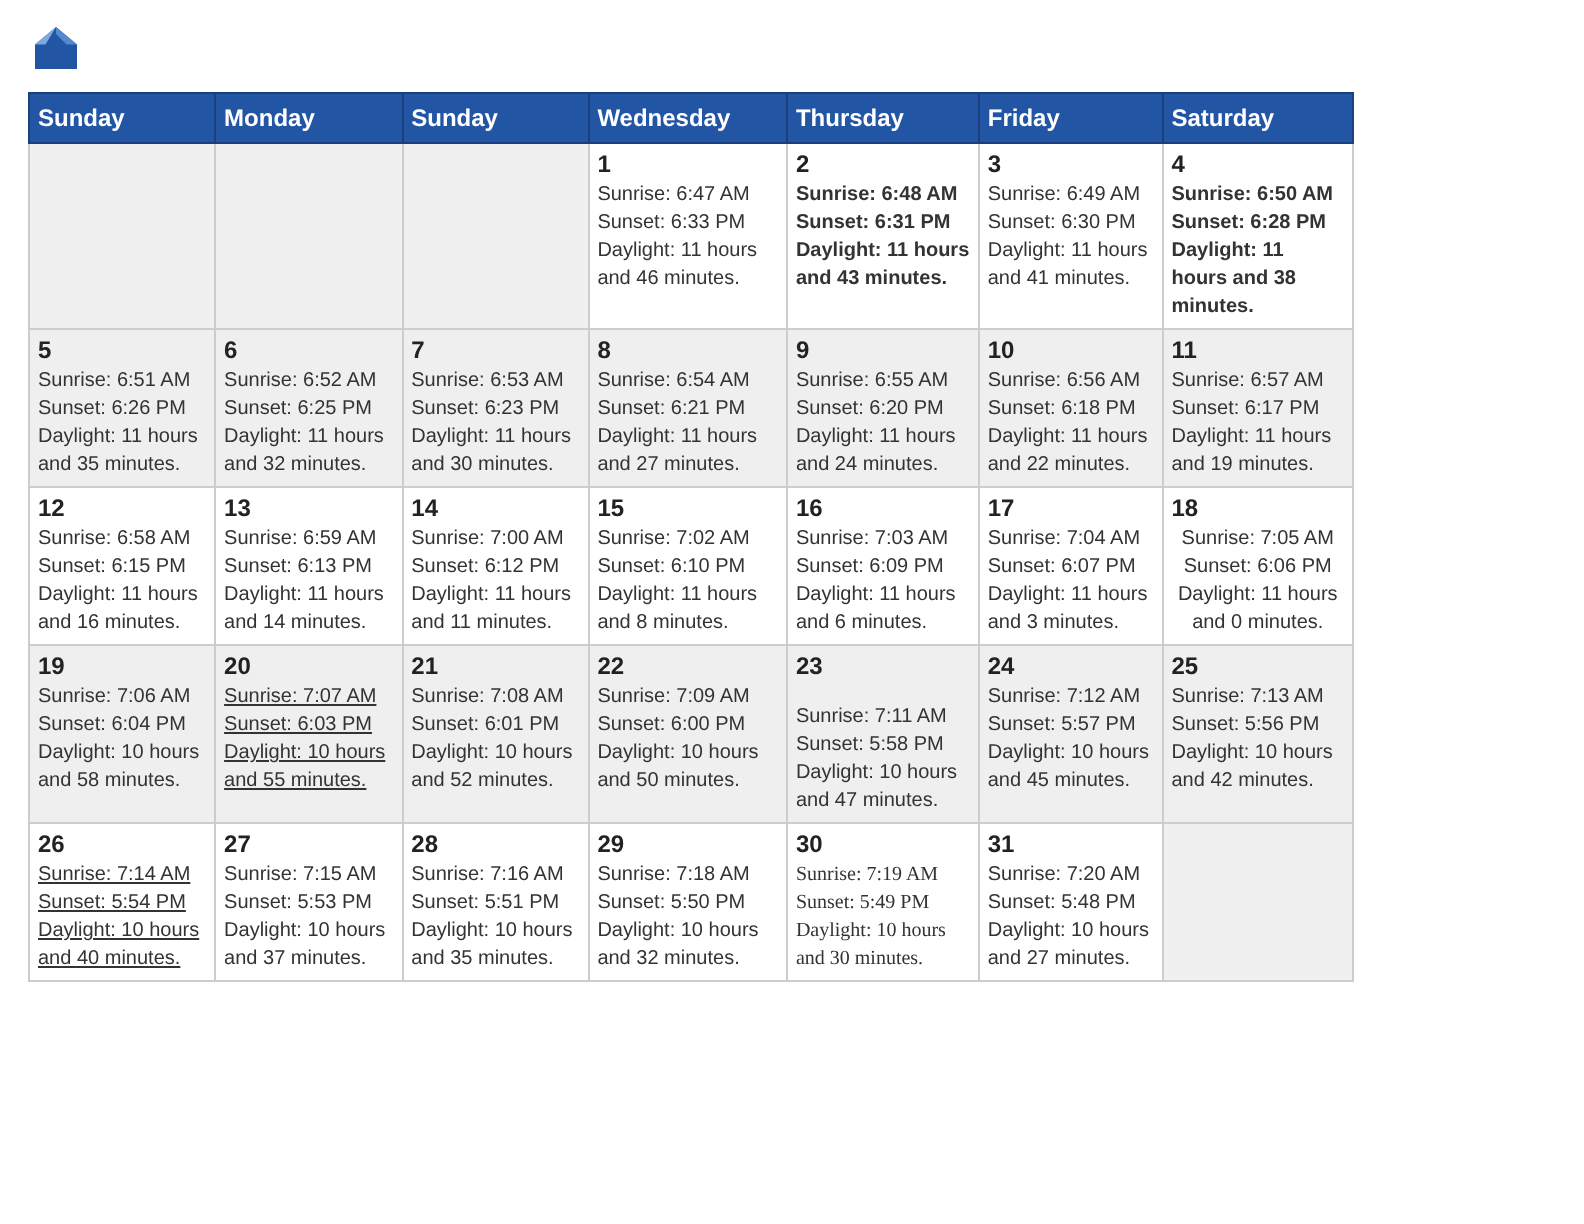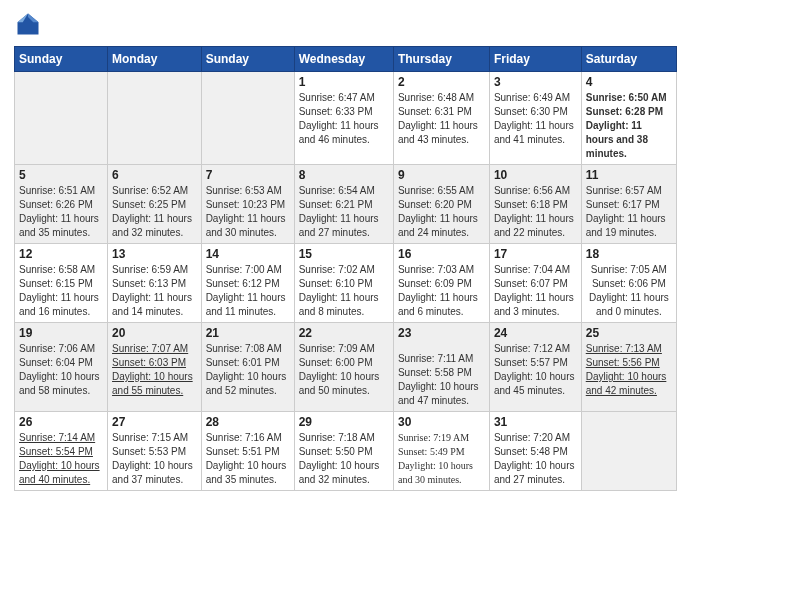--- a/index.html
+++ b/index.html
@@ -148,21 +148,21 @@
           <td class="empty"></td>
           <td class="empty"></td>
           <td>
             <span class="day-num">1</span>
             <div class="day-info" style="white-space: pre-line;">Sunrise: 6:47 AM
 Sunset: 6:33 PM
 Daylight: 11 hours and 46 minutes.</div>
           </td>
           <td>
             <span class="day-num">2</span>
-            <div class="day-info" style="white-space: pre-line;">Sunrise: 6:48 AM
+            <div class="day-info" style="white-space: pre-line; font-weight: bold;">Sunrise: 6:48 AM
 Sunset: 6:31 PM
 Daylight: 11 hours and 43 minutes.</div>
           </td>
           <td>
             <span class="day-num">3</span>
             <div class="day-info" style="white-space: pre-line;">Sunrise: 6:49 AM
 Sunset: 6:30 PM
 Daylight: 11 hours and 41 minutes.</div>
           </td>
           <td>
@@ -181,21 +181,21 @@
           </td>
           <td>
             <span class="day-num">6</span>
             <div class="day-info" style="white-space: pre-line;">Sunrise: 6:52 AM
 Sunset: 6:25 PM
 Daylight: 11 hours and 32 minutes.</div>
           </td>
           <td>
             <span class="day-num">7</span>
             <div class="day-info" style="white-space: pre-line;">Sunrise: 6:53 AM
-Sunset: 10:23 PM
+Sunset: 6:23 PM
 Daylight: 11 hours and 30 minutes.</div>
           </td>
           <td>
             <span class="day-num">8</span>
             <div class="day-info" style="white-space: pre-line;">Sunrise: 6:54 AM
 Sunset: 6:21 PM
 Daylight: 11 hours and 27 minutes.</div>
           </td>
           <td>
             <span class="day-num">9</span>
@@ -292,21 +292,21 @@
 Daylight: 10 hours and 47 minutes.</div>
           </td>
           <td>
             <span class="day-num">24</span>
             <div class="day-info" style="white-space: pre-line;">Sunrise: 7:12 AM
 Sunset: 5:57 PM
 Daylight: 10 hours and 45 minutes.</div>
           </td>
           <td>
             <span class="day-num">25</span>
-            <div class="day-info" style="white-space: pre-line; text-decoration: underline;">Sunrise: 7:13 AM
+            <div class="day-info" style="white-space: pre-line;">Sunrise: 7:13 AM
 Sunset: 5:56 PM
 Daylight: 10 hours and 42 minutes.</div>
           </td>
         </tr>
         <tr class="row-white">
           <td>
             <span class="day-num">26</span>
             <div class="day-info" style="white-space: pre-line; text-decoration: underline;">Sunrise: 7:14 AM
 Sunset: 5:54 PM
 Daylight: 10 hours and 40 minutes.</div>

